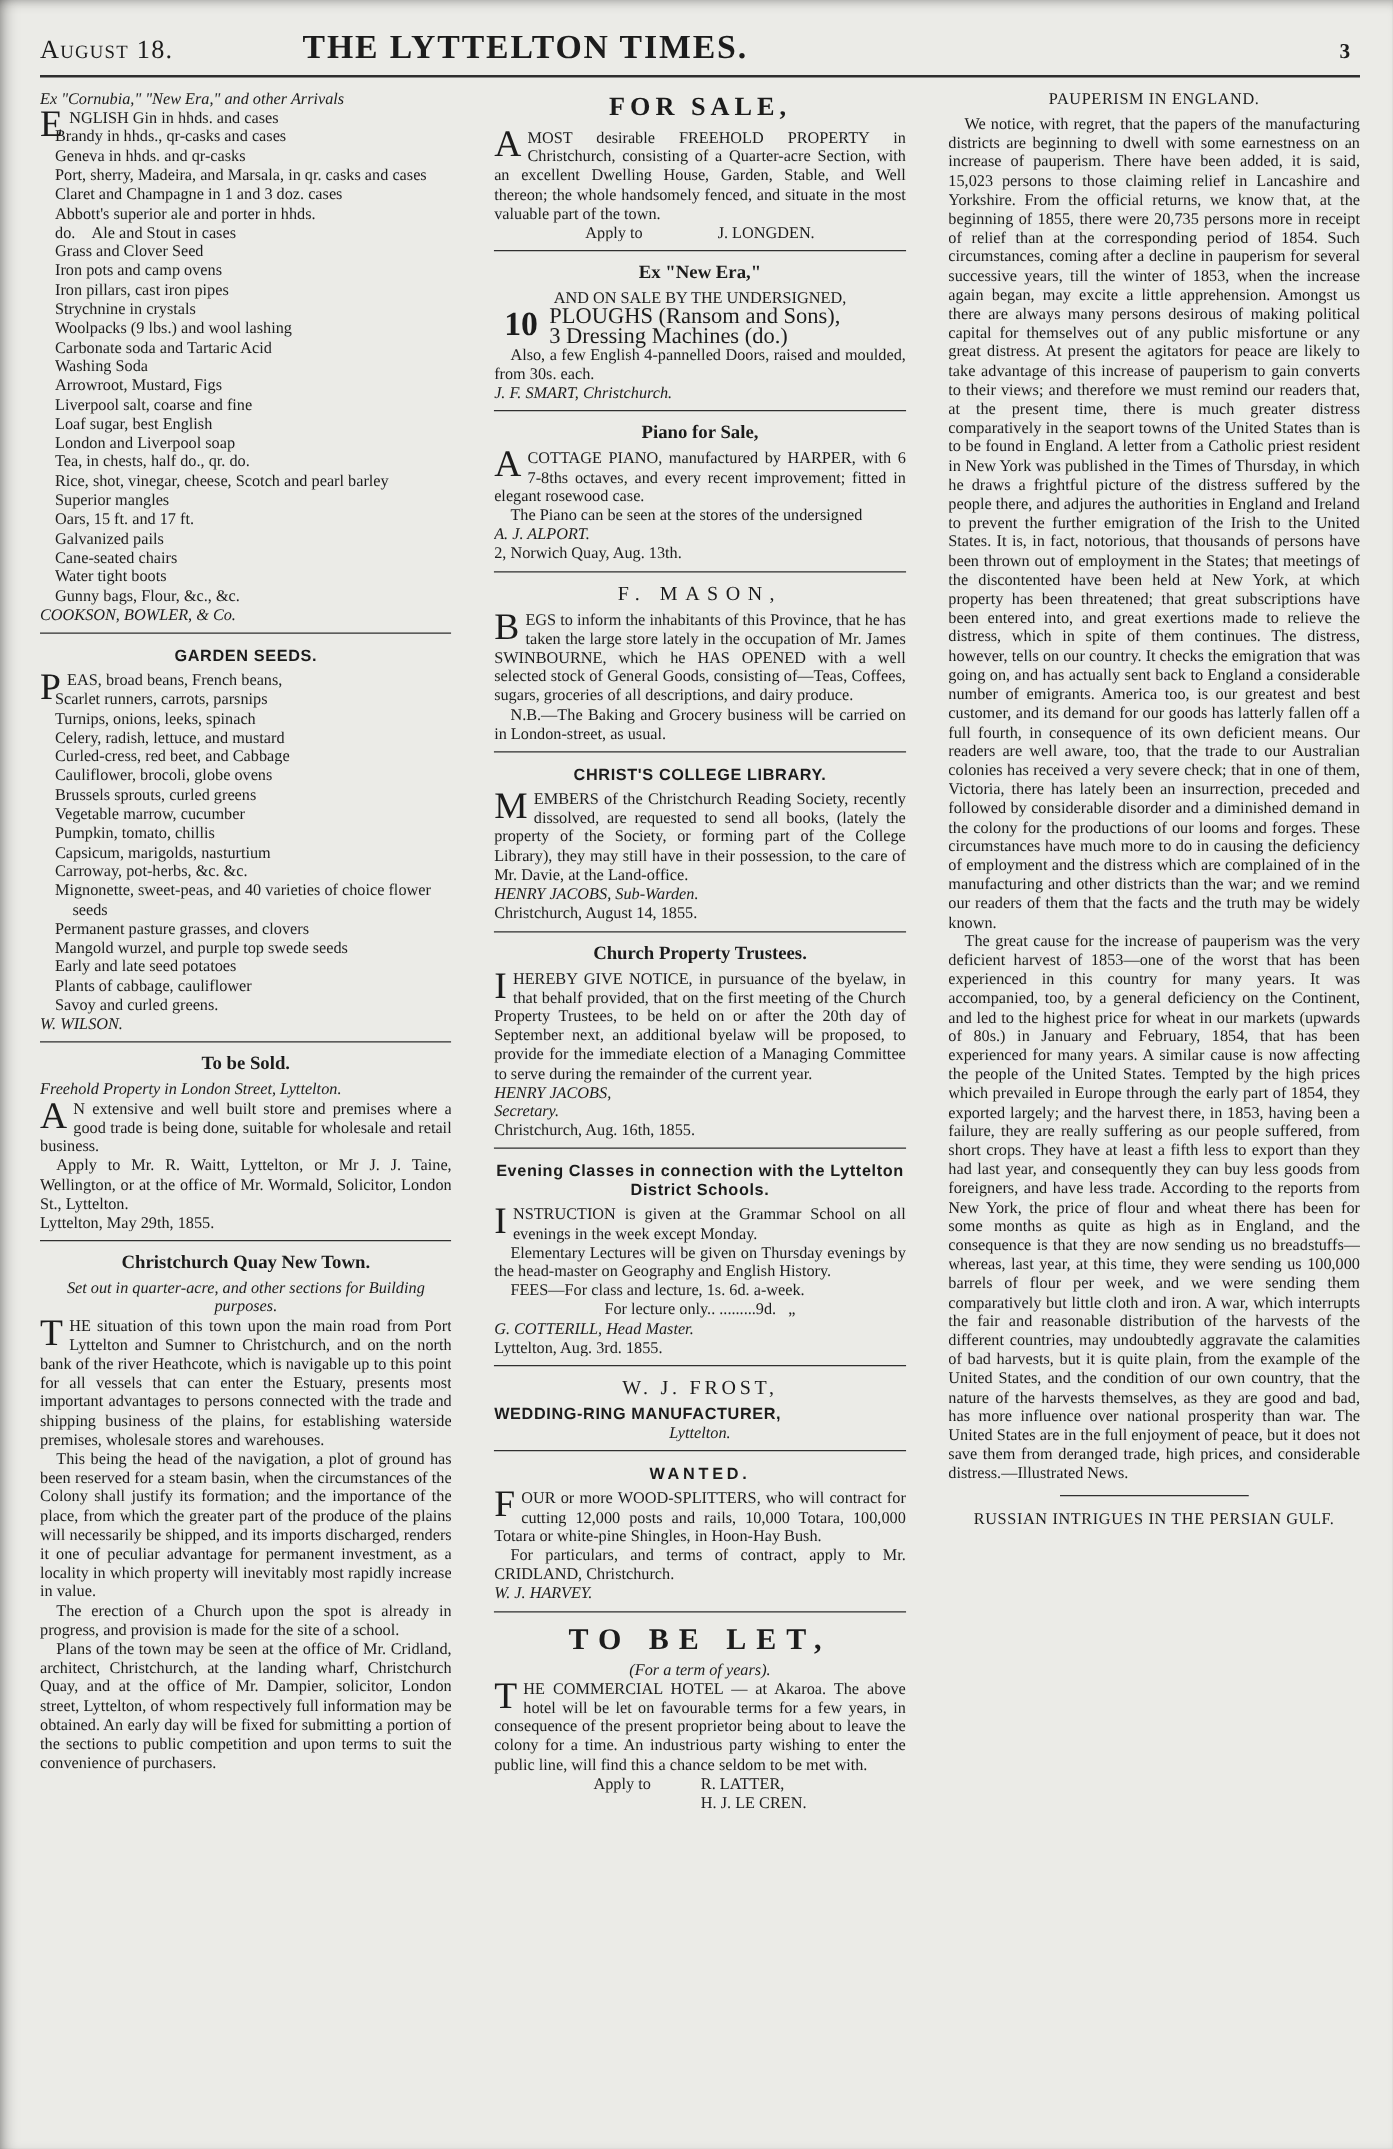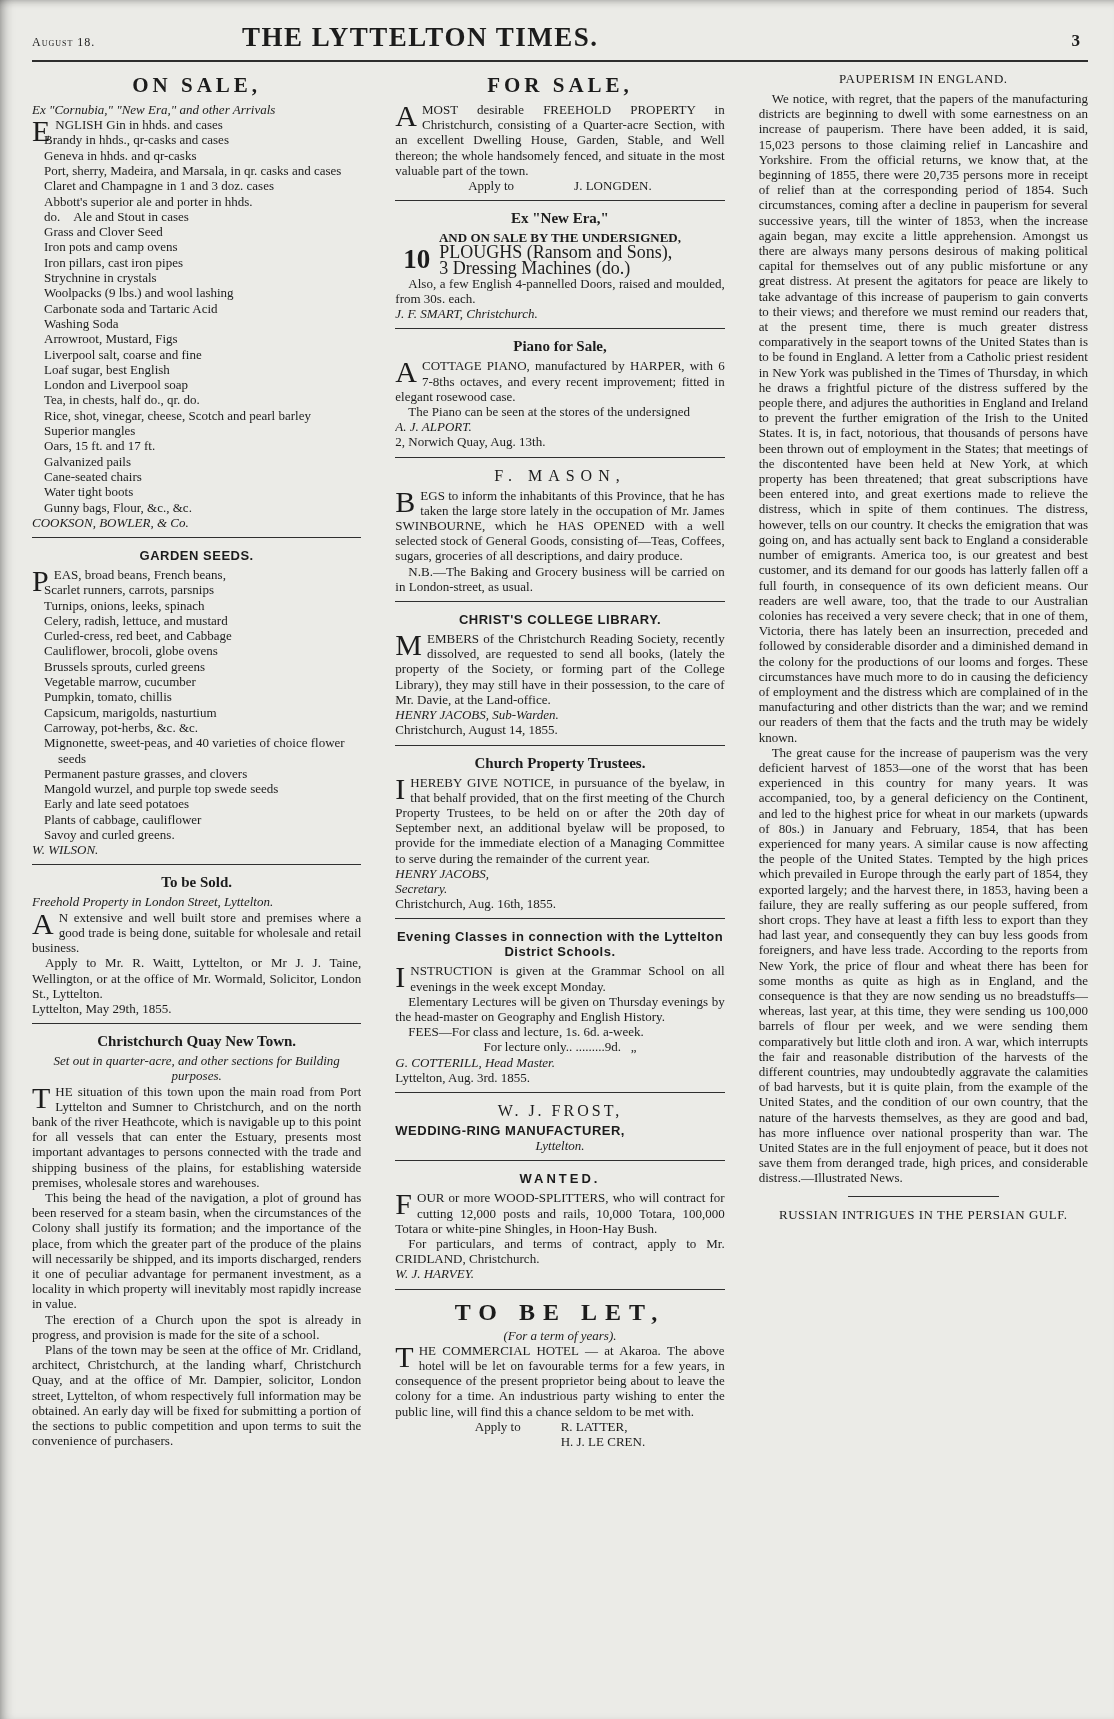--- a/index.html
+++ b/index.html
@@ -12,35 +12,35 @@
     color: #1c1c1c;
     font-family: "Liberation Serif", "DejaVu Serif", serif;
     padding: 22px 26px 0 32px;
     overflow: hidden;
     position: relative;
     box-shadow: inset 10px 0 14px -10px rgba(0,0,0,.55), inset 0 8px 10px -8px rgba(0,0,0,.35);
   }
 
   
   .masthead { display: flex; align-items: baseline; }
-  .masthead .m-date { width: 210px; font-size: 12px; font-variant: small-caps; letter-spacing: 1px; }
+  .masthead .m-date { width: 210px; font-size: 21px; font-variant: small-caps; letter-spacing: 1px; }
   .masthead .m-title { flex: 1; text-align: left; font-size: 27px; font-weight: bold; letter-spacing: 1.5px; margin: 0; }
   .masthead .m-page { width: 210px; text-align: right; font-size: 17px; font-weight: bold; padding-right: 8px; }
   .masthead-rule { border: 0; border-top: 2px solid #2e2e2e; margin: 7px 0 9px; }
 
   
   .columns { display: flex; gap: 34px; height: calc(100% - 66px); }
   .col { flex: 1; min-width: 0; overflow: hidden; }
 
   
   .ad { overflow: hidden; }
   .ad p { margin: 0; font-size: 13px; line-height: 15.2px; text-align: justify; }
   .center { text-align: center !important; }
   .ital { font-style: italic; }
-  .sc { font-variant: small-caps; font-weight: bold; }
+  .sc { font-variant: small-caps; }
   .indent { text-indent: 13px; }
 
   
   .t-xl { margin: 2px 0 4px; text-align: center; font-size: 21px; font-weight: bold; letter-spacing: 4px; }
   .t-let { margin: 2px 0 2px; text-align: center; font-size: 24px; font-weight: bold; letter-spacing: 8px; }
   .t-md { margin: 2px 0 3px; text-align: center; font-size: 15px; font-weight: bold; }
   .t-name { margin: 2px 0 3px; text-align: center; font-size: 16px; font-weight: normal; letter-spacing: 6px; }
   .t-sans { margin: 3px 0 4px; text-align: center; font-size: 13px; font-weight: bold; font-family: "Liberation Sans", "DejaVu Sans", sans-serif; letter-spacing: .5px; }
   .t-caps { margin: 0 0 4px; text-align: center; font-size: 13px; font-weight: normal; letter-spacing: .5px; }
 
@@ -84,21 +84,20 @@
     <h1 class="m-title">THE LYTTELTON TIMES.</h1>
     <span class="m-page">3</span>
   </header>
   <hr class="masthead-rule">
 
   <main class="columns">
 
     <section class="col">
 
       <article class="ad">
-        <h2 class="t-xl">ON SALE,</h2>
         <p class="ital">Ex "Cornubia," "New Era," and other Arrivals</p>
         <p class="lead"><span class="dropcap">E</span><span>NGLISH Gin in hhds. and cases</span></p>
         <div class="sale-list">
 
         <div class="sale-item">Brandy in hhds., qr-casks and cases</div>
             <div class="sale-item">Geneva in hhds. and qr-casks</div>
             <div class="sale-item">Port, sherry, Madeira, and Marsala, in qr. casks and cases</div>
             <div class="sale-item">Claret and Champagne in 1 and 3 doz. cases</div>
             <div class="sale-item">Abbott's superior ale and porter in hhds.</div>
             <div class="sale-item">do.&nbsp;&nbsp;&nbsp;&nbsp;Ale and Stout in cases</div>

